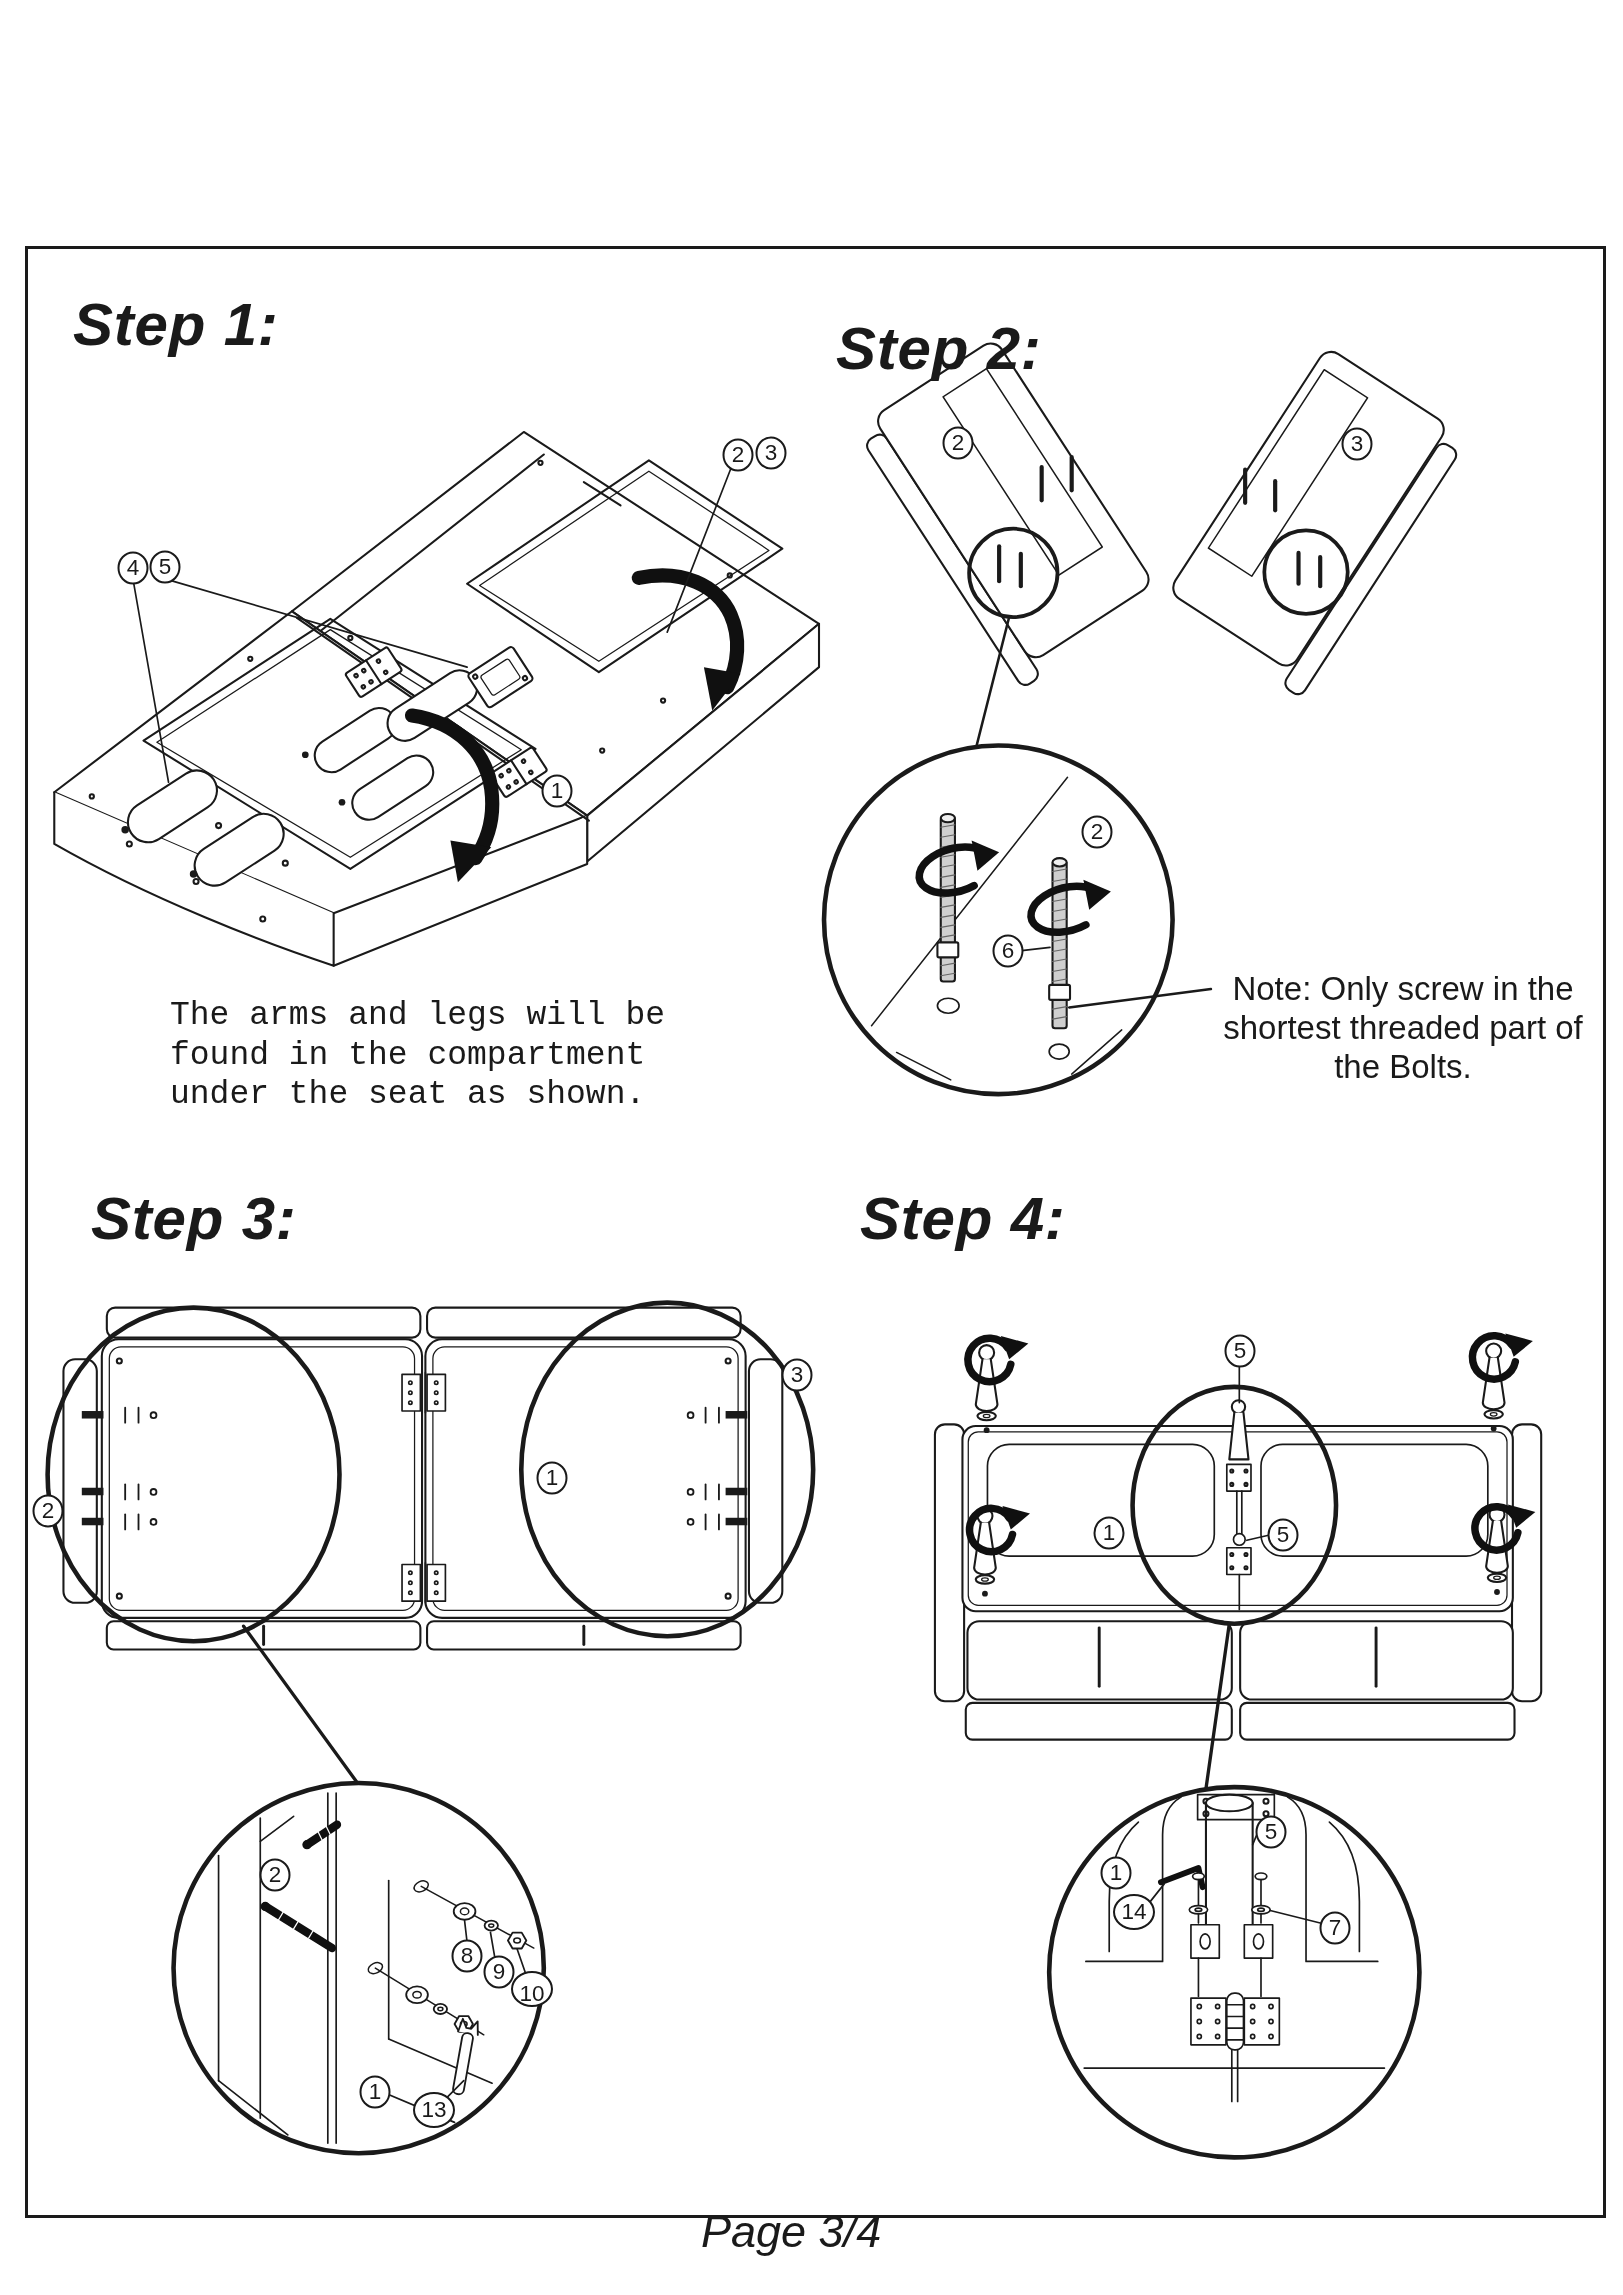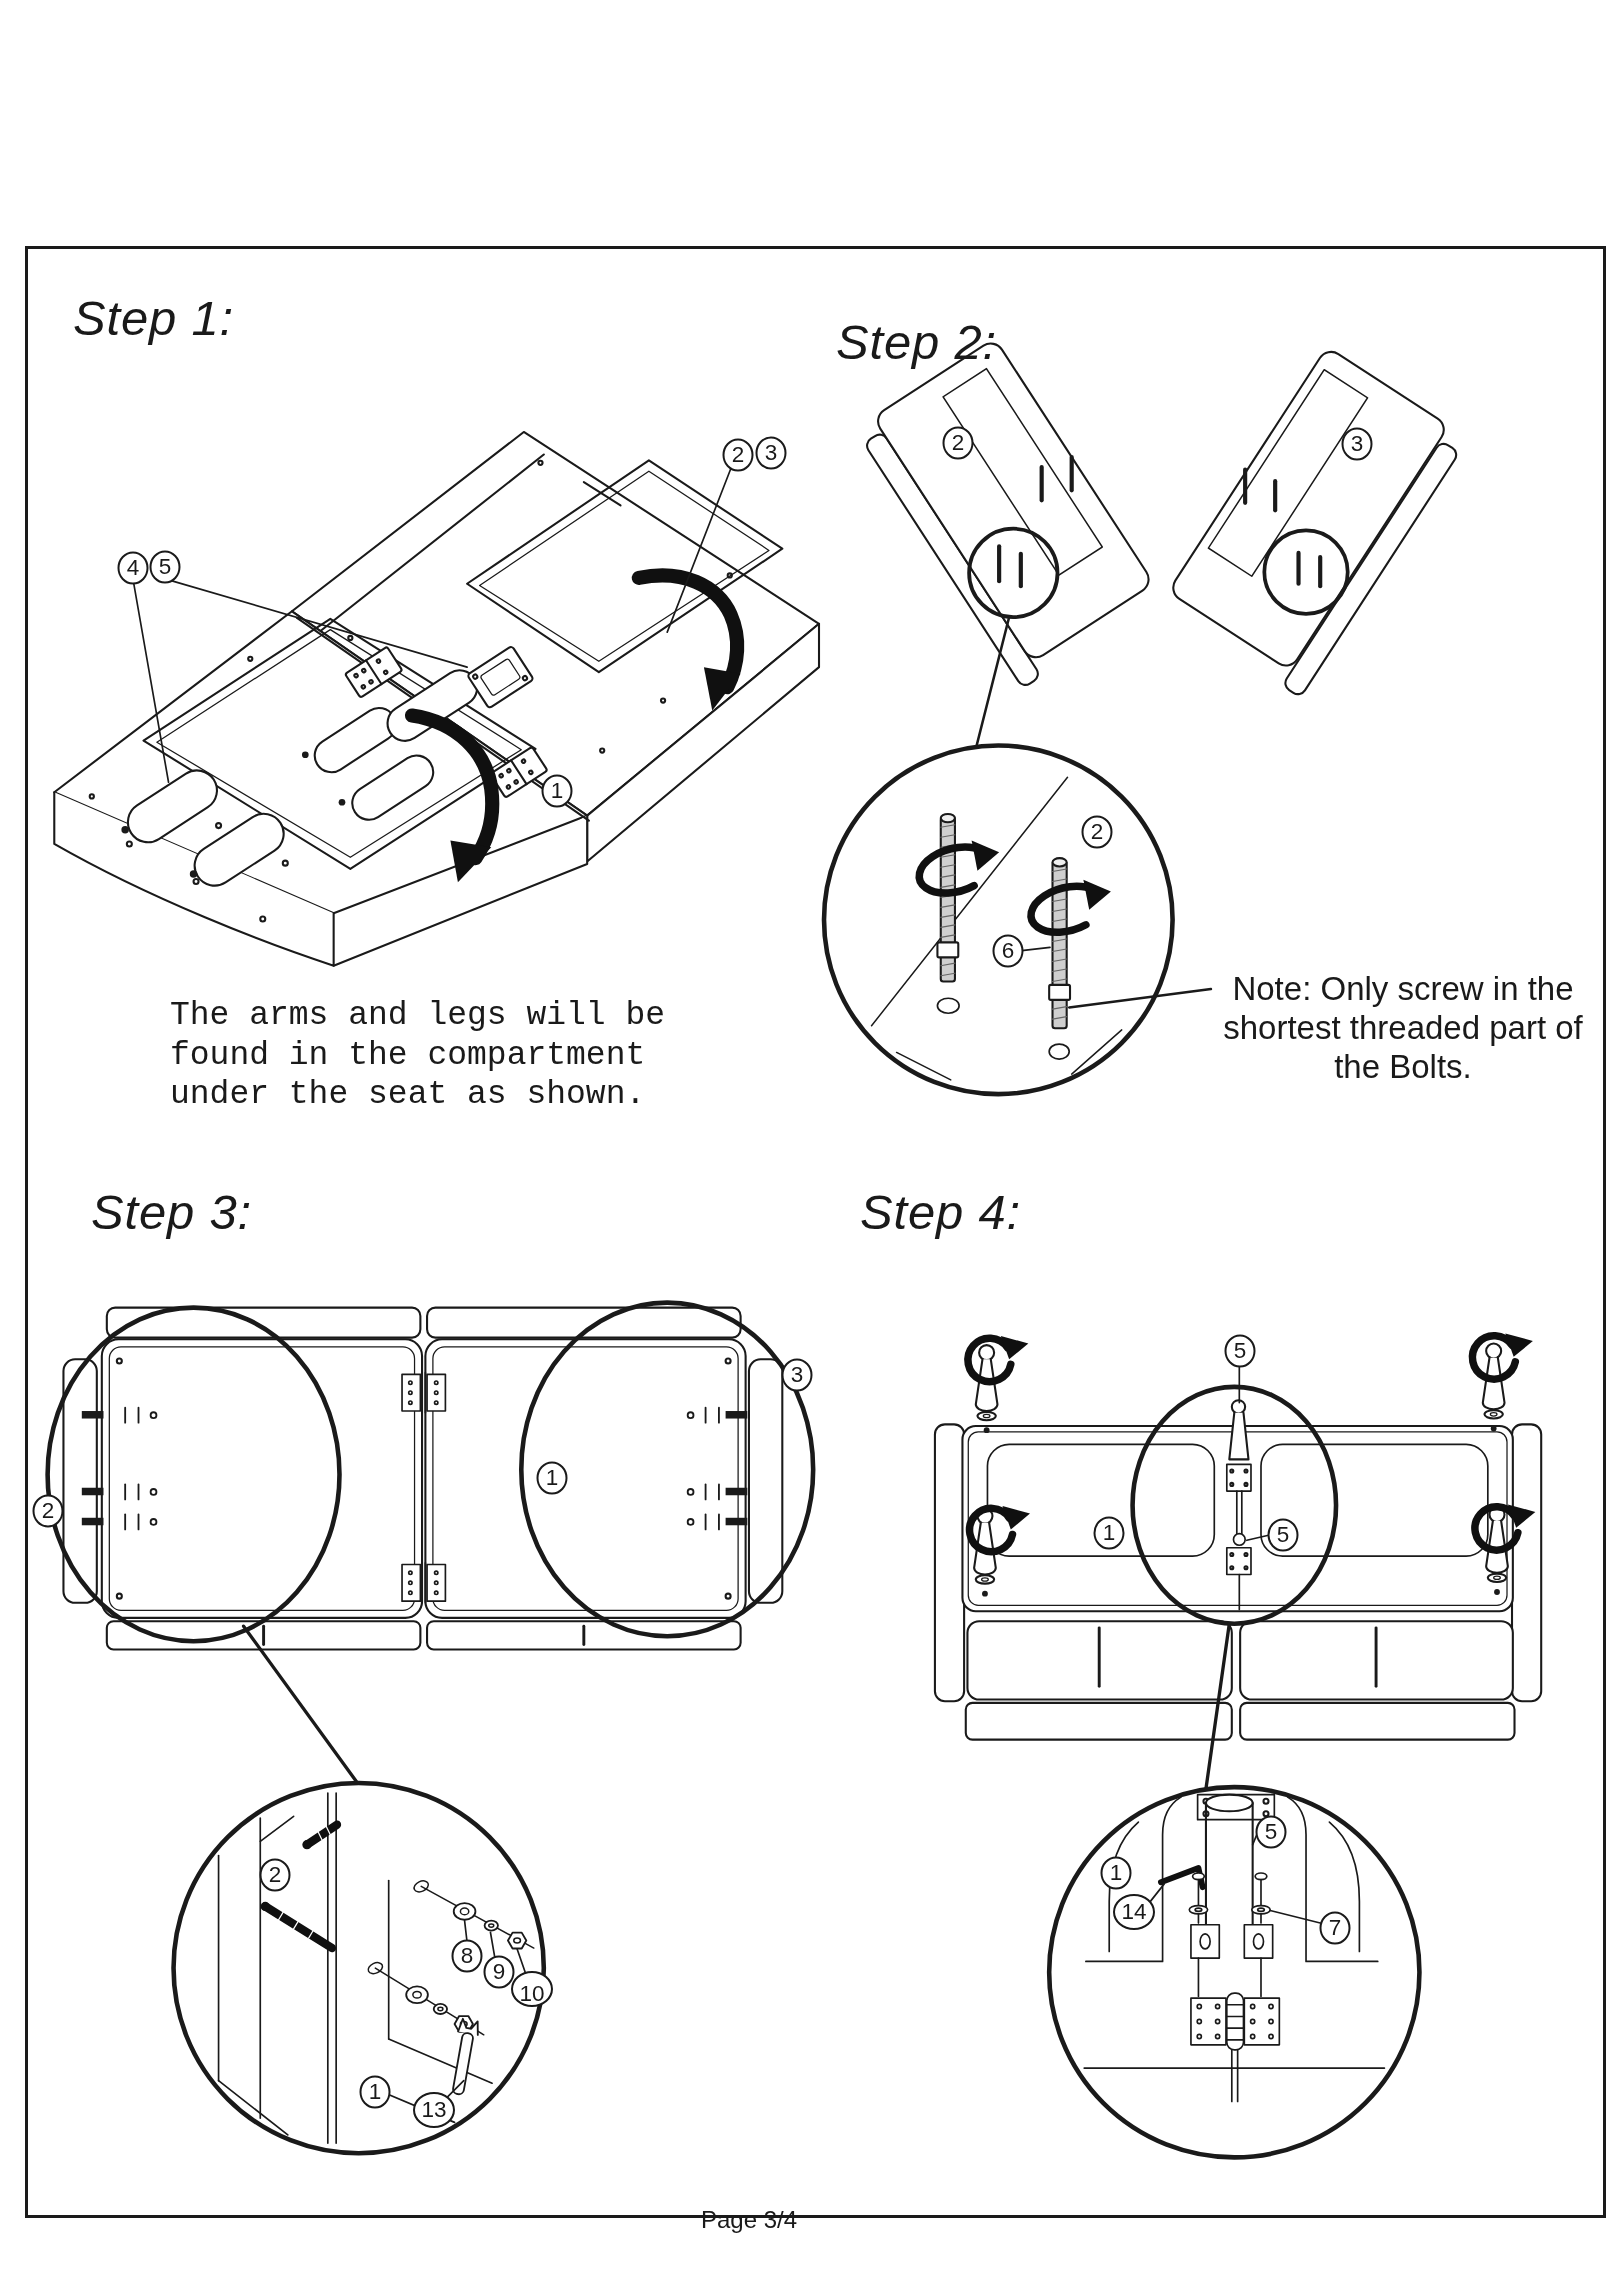--- a/index.html
+++ b/index.html
@@ -9,28 +9,28 @@
     font-family:"Liberation Sans", sans-serif; color:#1a1a1a;
     overflow:hidden;
   }
   .frame {
     position:absolute; left:25px; top:246px; width:1581px; height:1972px;
     border:3.3px solid #1a1a1a; background:#fff; z-index:0;
   }
   svg.art { position:absolute; left:0; top:0; z-index:1; }
   .step-title {
     position:absolute; z-index:2;
-    font-size:49px; font-style:italic; font-weight:normal;
+    font-size:60px; font-style:italic; font-weight:bold;
     letter-spacing:0.8px; white-space:nowrap;
   }
   .body-text {
     position:absolute; z-index:2; font-size:33px; line-height:1.2;
   }
   .page-label {
-    position:absolute; z-index:2; font-size:24px; white-space:nowrap;
+    position:absolute; z-index:2; font-size:45px; white-space:nowrap;font-style:italic;
   }
   .callout {
     position:absolute; z-index:3; transform:translate(-50%,-50%);
     width:31px; height:33px; background:#fff;
     border:2.5px solid #1a1a1a; border-radius:50%;
     display:flex; align-items:center; justify-content:center;
     font-size:22.5px; line-height:1;
   }
   .callout.wide { width:42px; height:36px; }
 </style>

